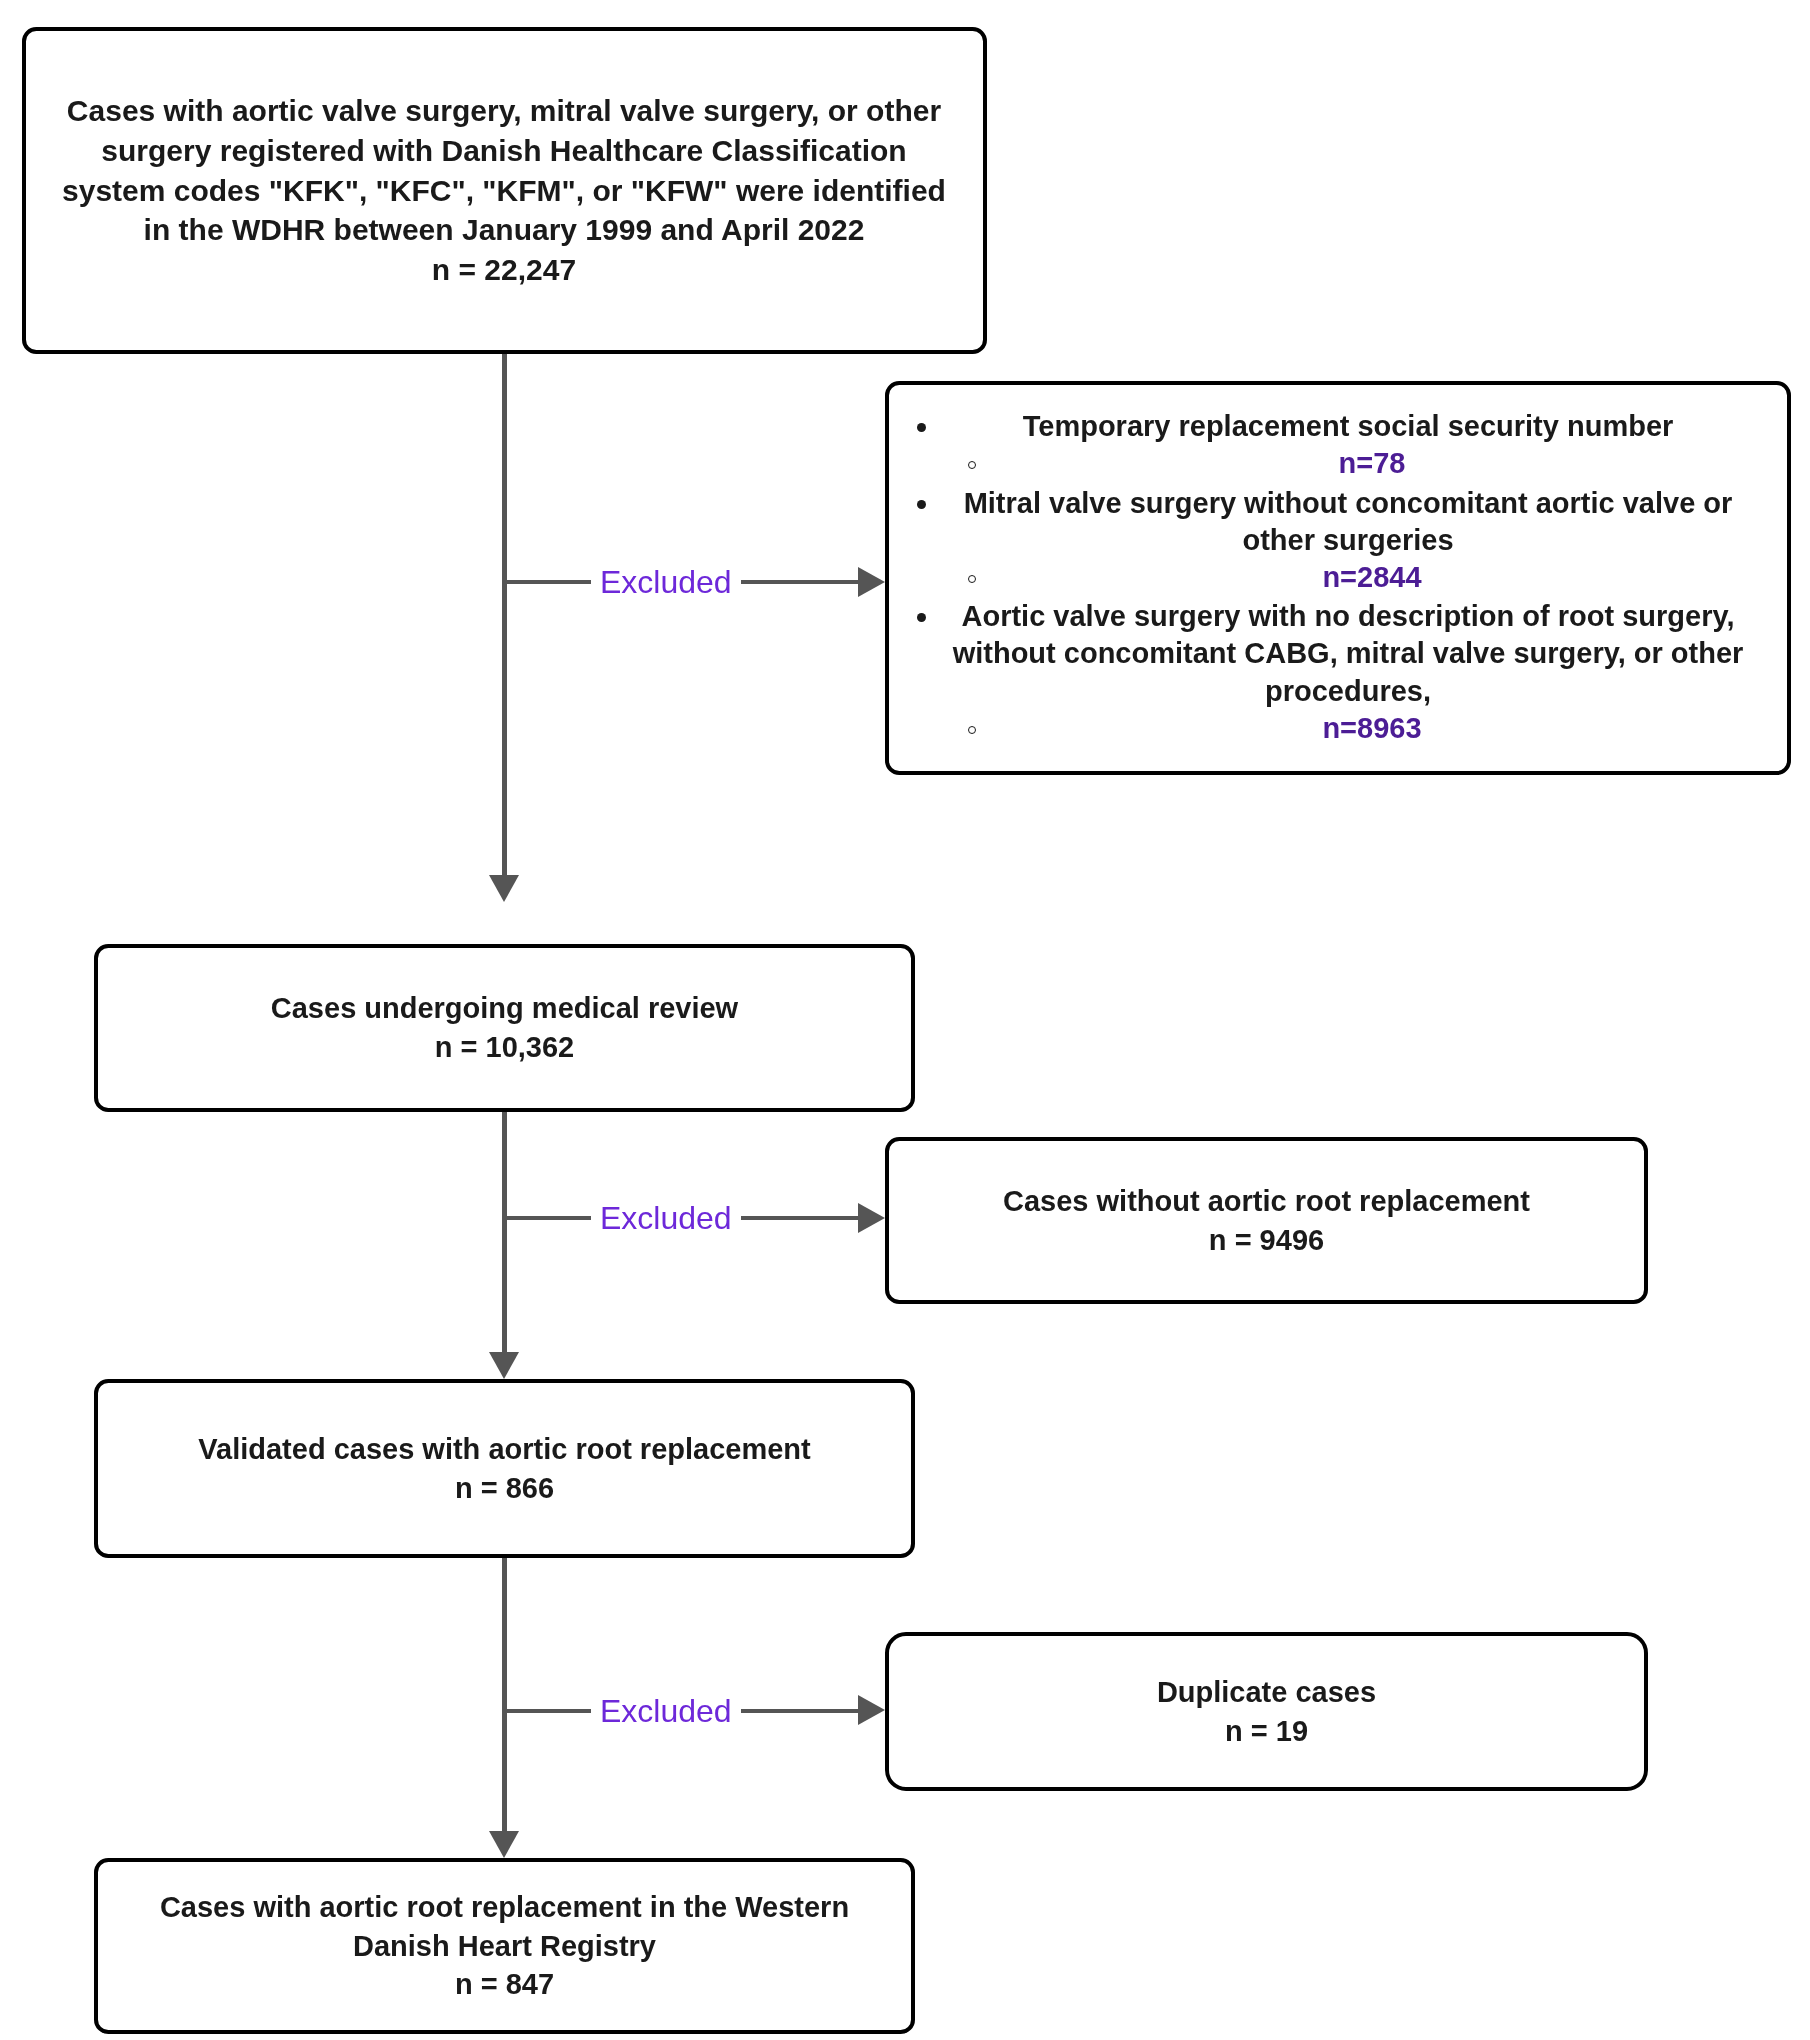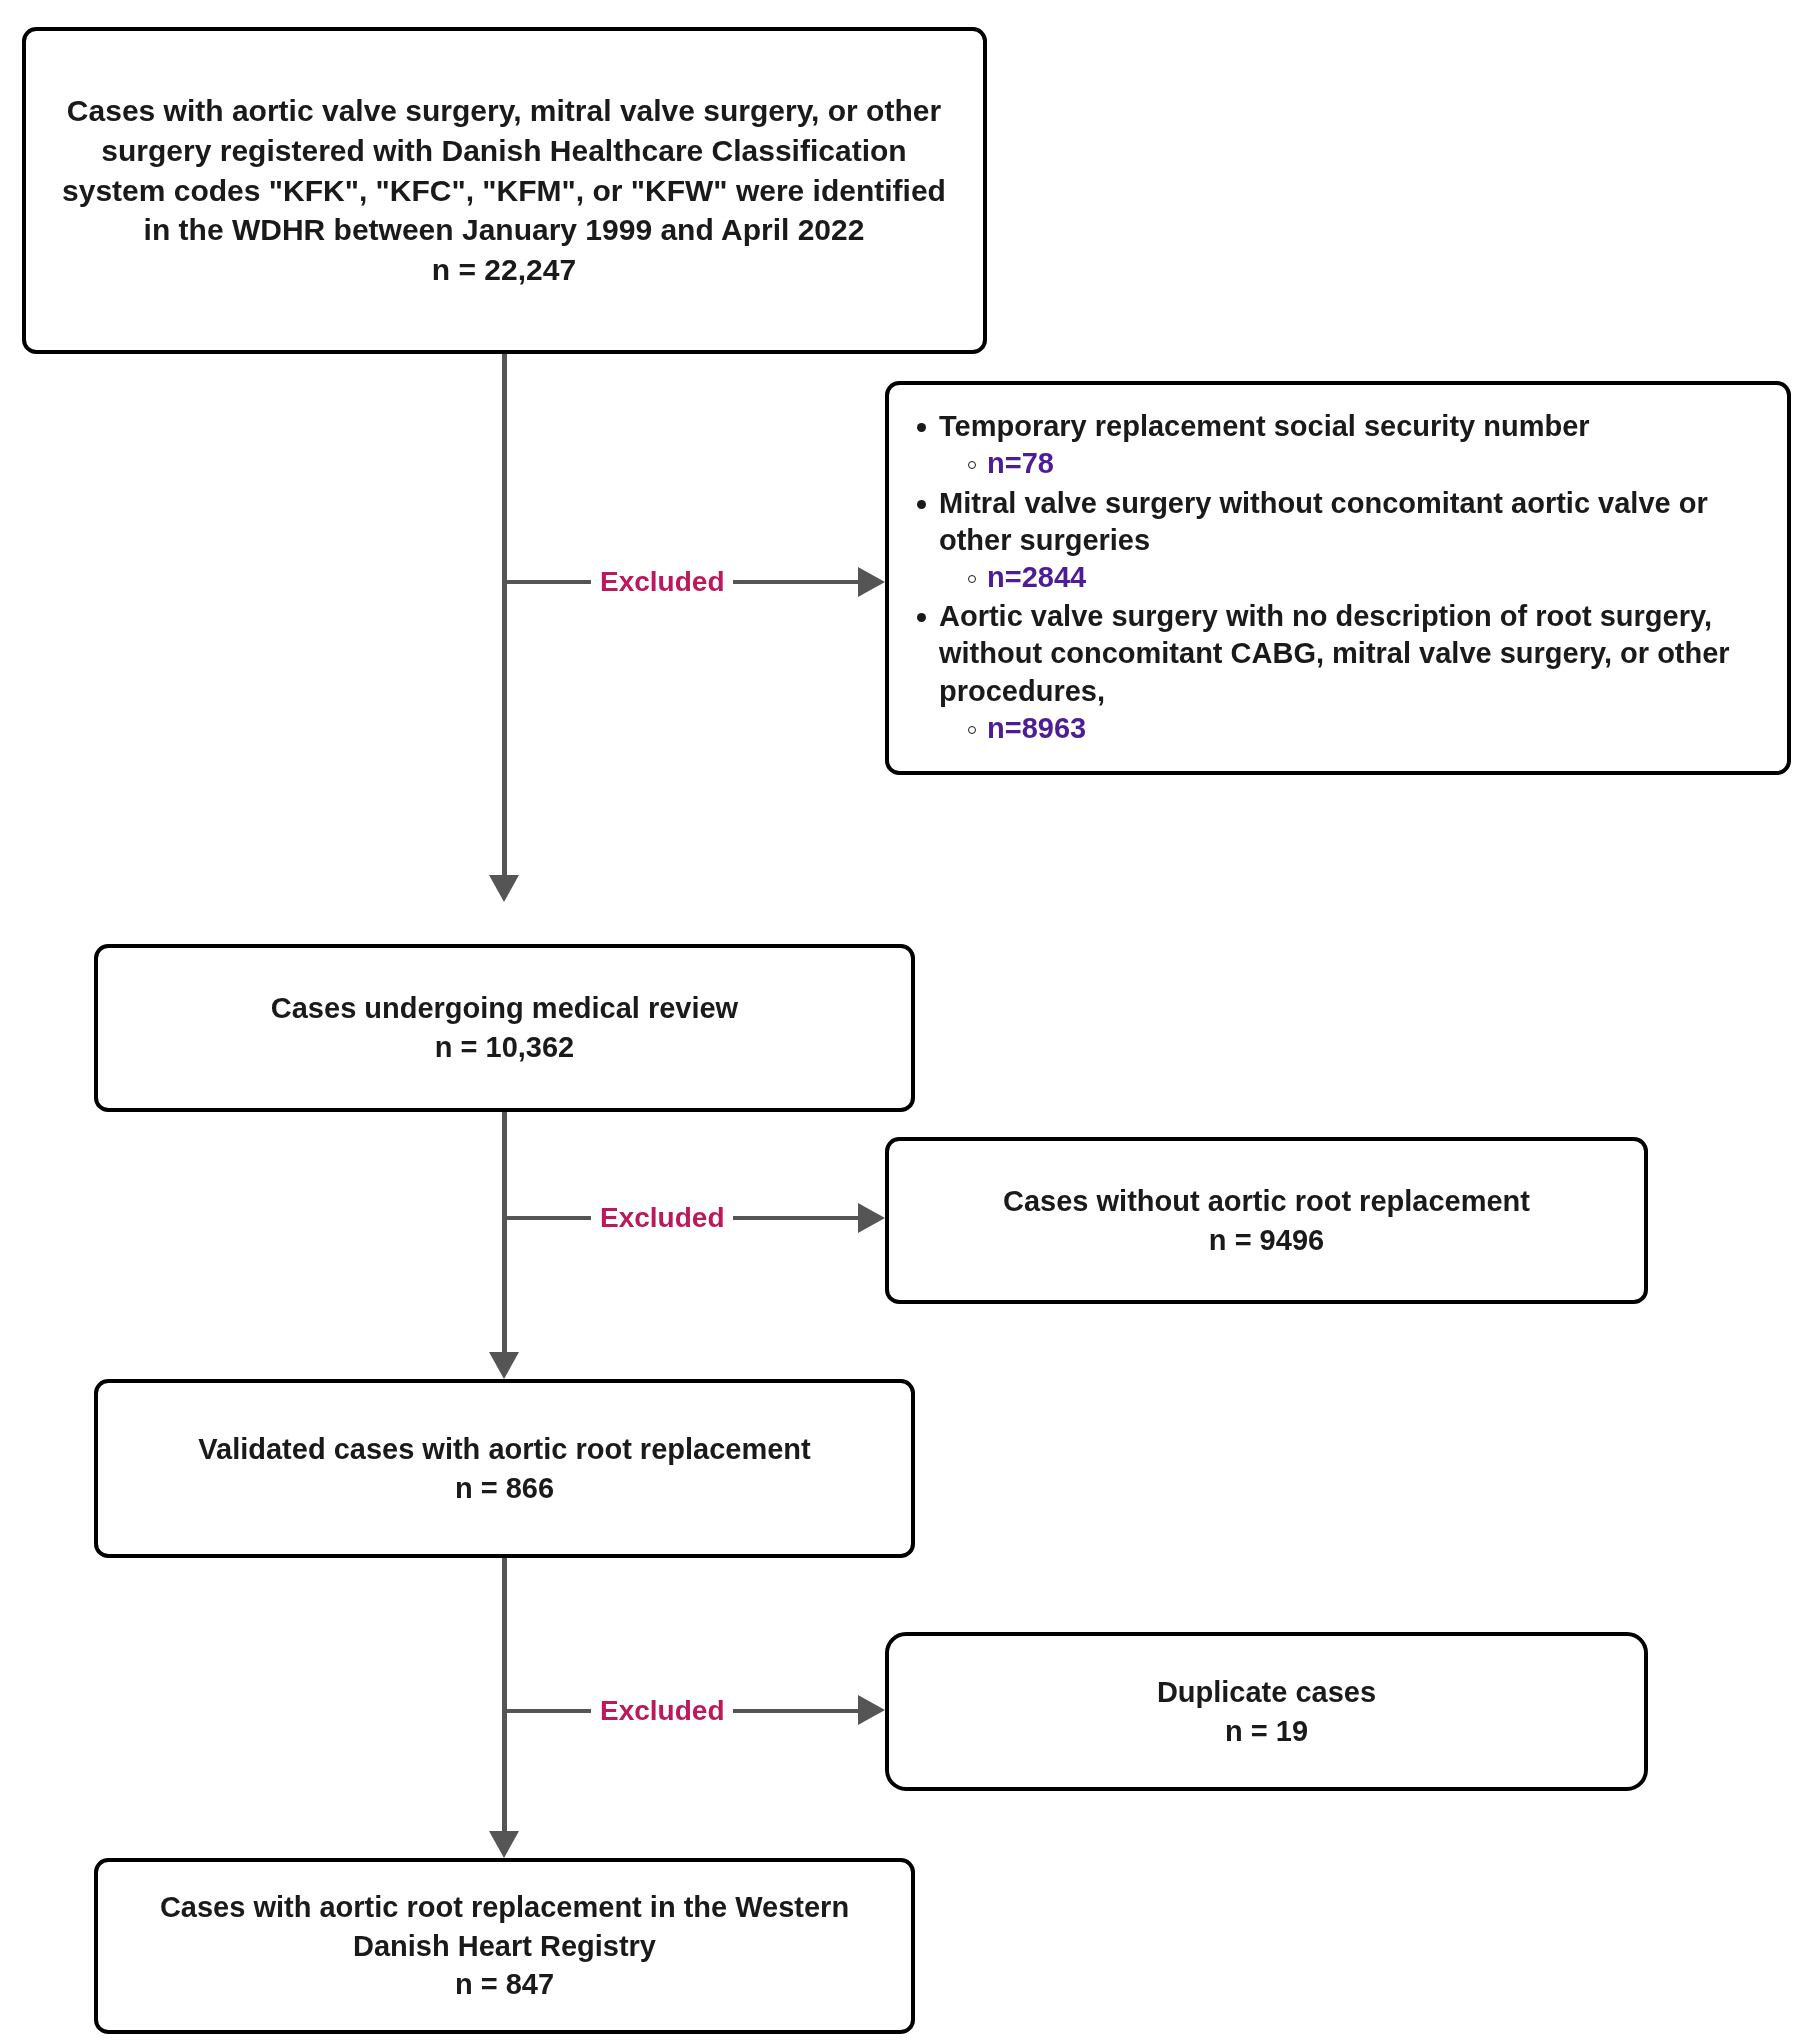--- a/index.html
+++ b/index.html
@@ -47,21 +47,21 @@
   #box-source        { left: 21.5px;  top: 27px;   width: 965px; height: 327px; font-size: 30px; padding: 0 27px; }
   #box-review        { left: 94px; top: 944px; width: 821px;  height: 168px; font-size: 29px; padding: 0 23px; }
   #box-validated     { left: 94px; top: 1379px; width: 821px;  height: 179px; font-size: 29px; padding: 0 23px; }
   #box-final         { left: 94px; top: 1858px; width: 821px;  height: 176px; font-size: 29px; padding: 0 23px; }
 
   #box-excl-1 {
     left: 885px; top: 381px; width: 906px; height: 394px;
     display: block;
     padding: 23px 30px 26px 23px;
     font-size: 29px;
-    text-align: left;
+    text-align: center;
   }
   #box-excl-2        { left: 885px; top: 1137px; width: 763px; height: 167px; font-size: 29px; padding: 0 36px; }
   #box-excl-3        { left: 885px; top: 1632px; width: 763px; height: 159px; font-size: 29px; padding: 0 21.5px; border-radius: 21px; }
 
   
   ul.bullets {
     list-style: none;
     margin: 0;
     padding: 0;
   }
@@ -130,23 +130,23 @@
   .arrow-right {
     position: absolute;
     width: 0; height: 0;
     border-top: 15px solid transparent;
     border-bottom: 15px solid transparent;
     border-left: 27px solid #555555;
     z-index: 2;
   }
   .excluded-label {
     position: absolute;
-    font-size: 28px;
-    font-weight: bold;
-    color: #be185d;
+    font-size: 32px;
+    font-weight: normal;
+    color: #6d28d9;
     background: #ffffff;
     padding: 0 9px;
     white-space: nowrap;
     z-index: 2;
     transform: translateY(-50%);
   }
 </style>
 </head>
 <body>
 

